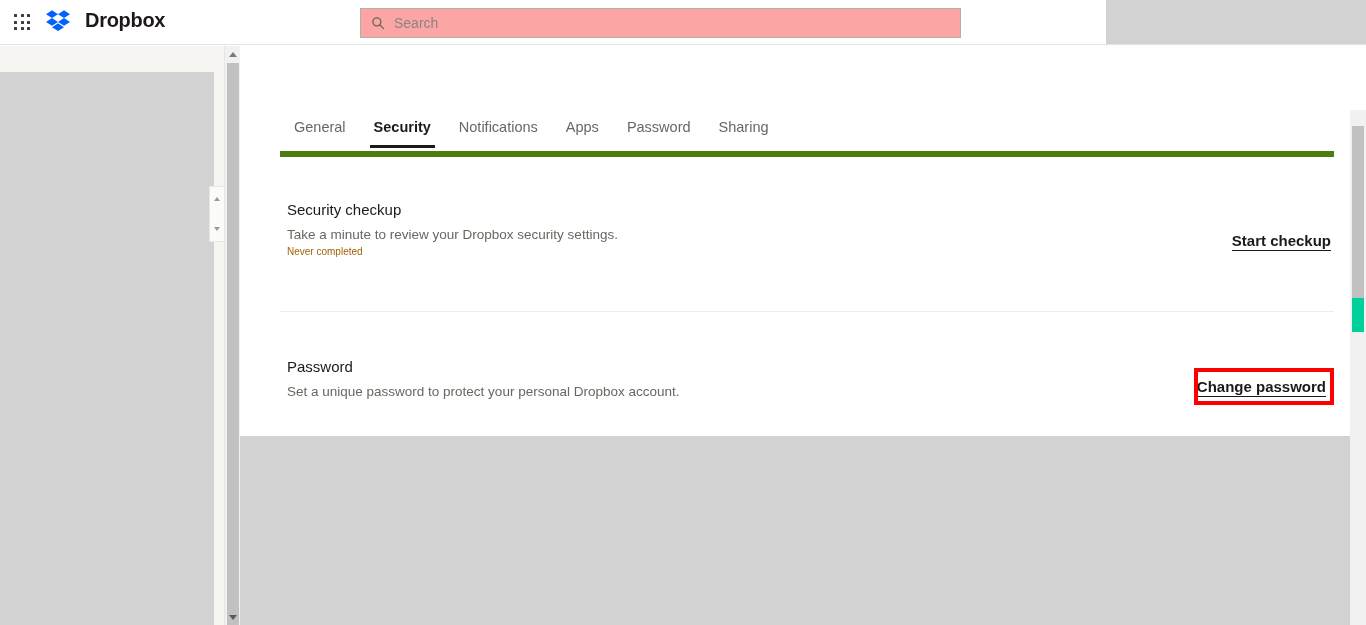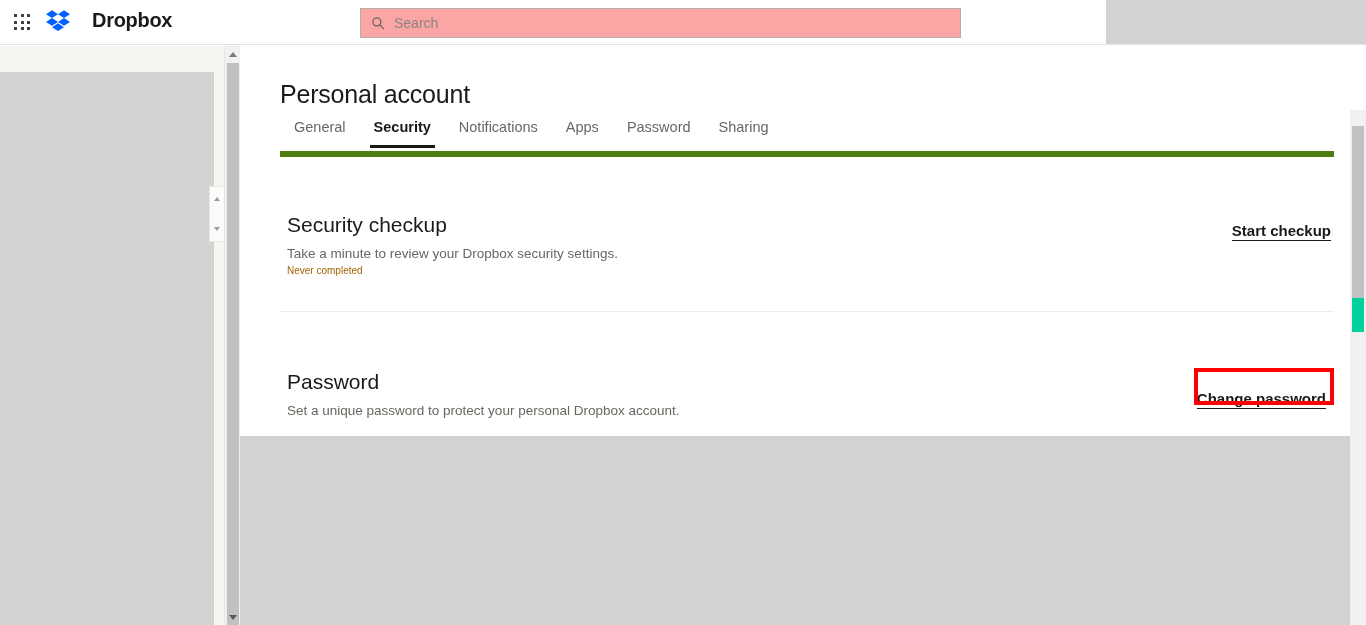--- a/index.html
+++ b/index.html
@@ -40,21 +40,21 @@
     background: #3c3c3c;
     width: 3px;
     height: 3px;
     border-radius: 0.5px;
   }
   .brand {
     position: absolute;
     left: 46px; top: 8px;
     display: flex;
     align-items: center;
-    gap: 22px;
+    gap: 15px;
     cursor: pointer;
   }
   .brand-mark { width: 24px; height: 24px; display: block; }
   .brand-text {
     font-size: 20px;
     font-weight: bold;
     color: #1e1919;
     letter-spacing: -0.3px;
   }
 
@@ -217,23 +217,23 @@
 
   .section {
     position: absolute;
     left: 40px;
     width: 1054px;
   }
   .section.sec-1 { top: 155px; height: 110px; border-bottom: 1px solid #efece6; }
   .section.sec-2 { top: 312px; height: 100px; }
 
   .sec-title {
-    font-size: 21px;
-    color: #1e1919;
-    margin: 12px 0 9px 7px;
+    font-size: 15px;
+    color: #1e1919;
+    margin: 0 0 9px 7px;
   }
   .sec-desc {
     font-size: 13.5px;
     color: #6b6660;
     margin: 0 0 4px 7px;
   }
   .sec-note {
     font-size: 10px;
     color: #a16207;
     margin: 0 0 0 7px;
@@ -244,22 +244,22 @@
     right: 3px;
     font-size: 15px;
     font-weight: bold;
     color: #1e1919;
     text-decoration: none;
     border-bottom: 1px solid #1e1919;
     padding-bottom: 1px;
     cursor: pointer;
     white-space: nowrap;
   }
-  .action-link.start { top: 21px; margin-left: 48px; }
-  .action-link.change { top: 32px; right: 8px; }
+  .action-link.start { top: 31px; margin-left: 48px; }
+  .action-link.change { top: 20px; right: 8px; }
 
   .highlight-box {
     position: absolute;
     left: 1194px; top: 368px;
     width: 140px;
     height: 37px;
     border: 4px solid #ff0000;
     box-sizing: border-box;
     pointer-events: none;
   }
@@ -349,21 +349,20 @@
     </div>
 </div>
 
 <div class="mini-chip" style="top:186px;">
   <div class="car a"></div>
   <div class="car b"></div>
 </div>
 
 <div class="main">
 
-  <h1 class="page-title">Personal account</h1>
 
   <div class="tabs">
     <div class="tab">General</div>
     <div class="tab active">Security</div>
     <div class="tab">Notifications</div>
     <div class="tab">Apps</div>
     <div class="tab">Password</div>
     <div class="tab">Sharing</div>
   </div>
 

